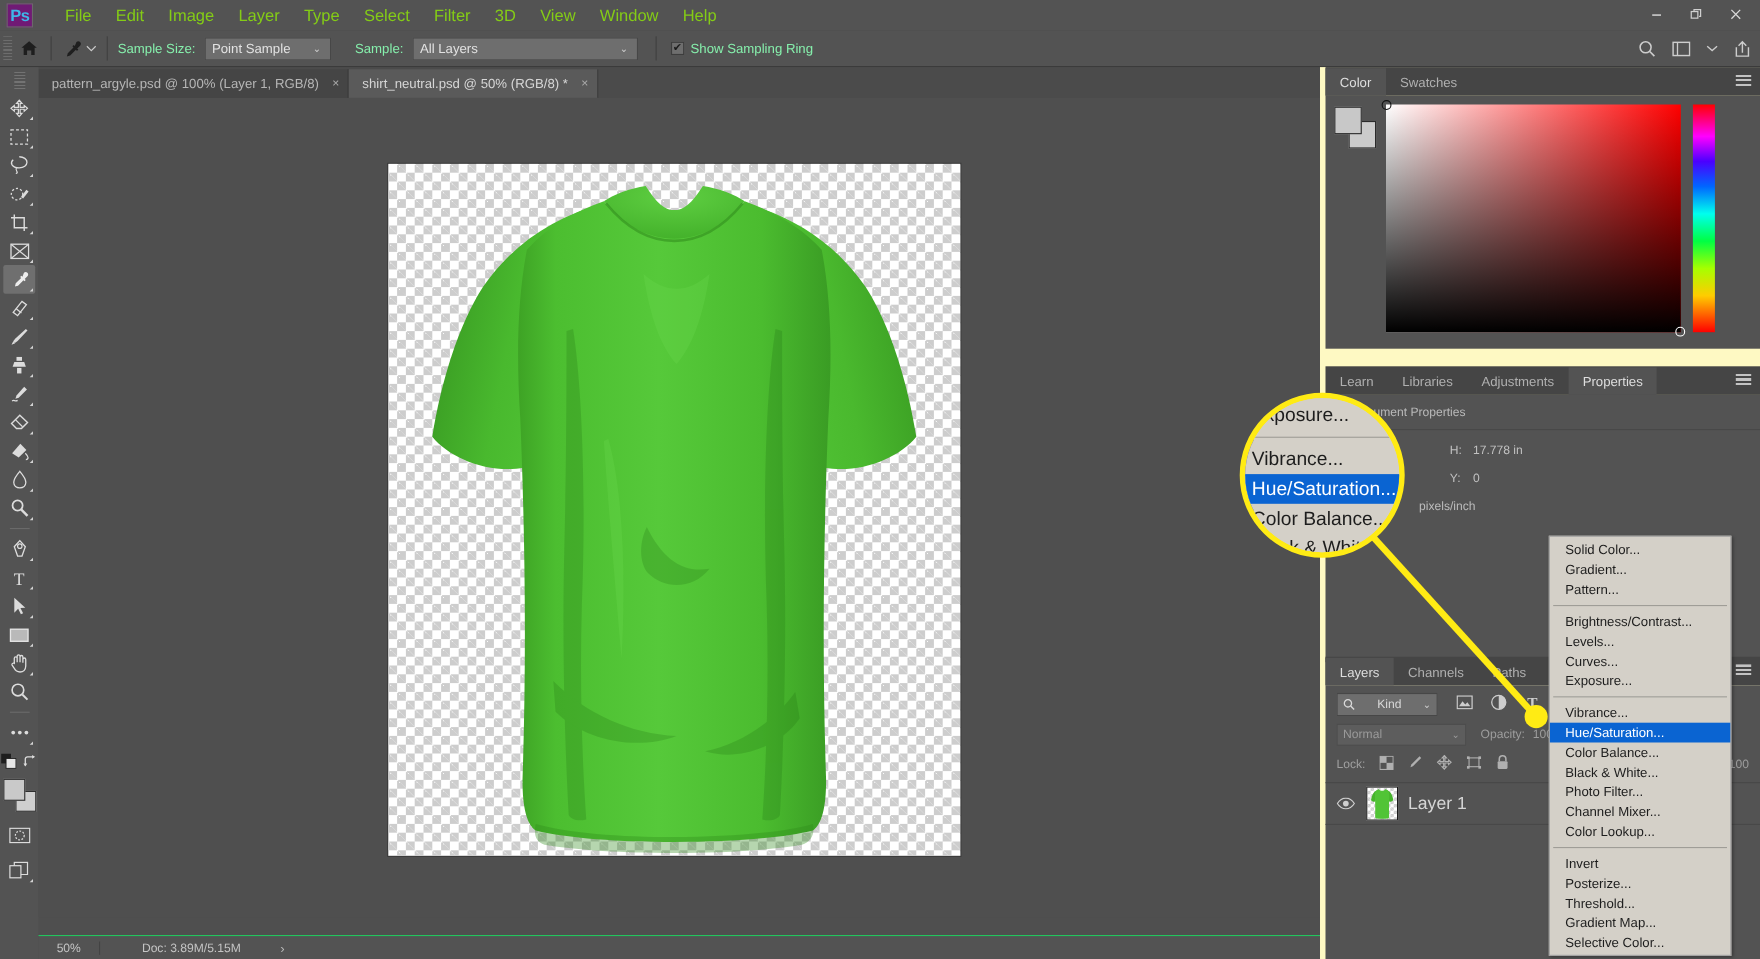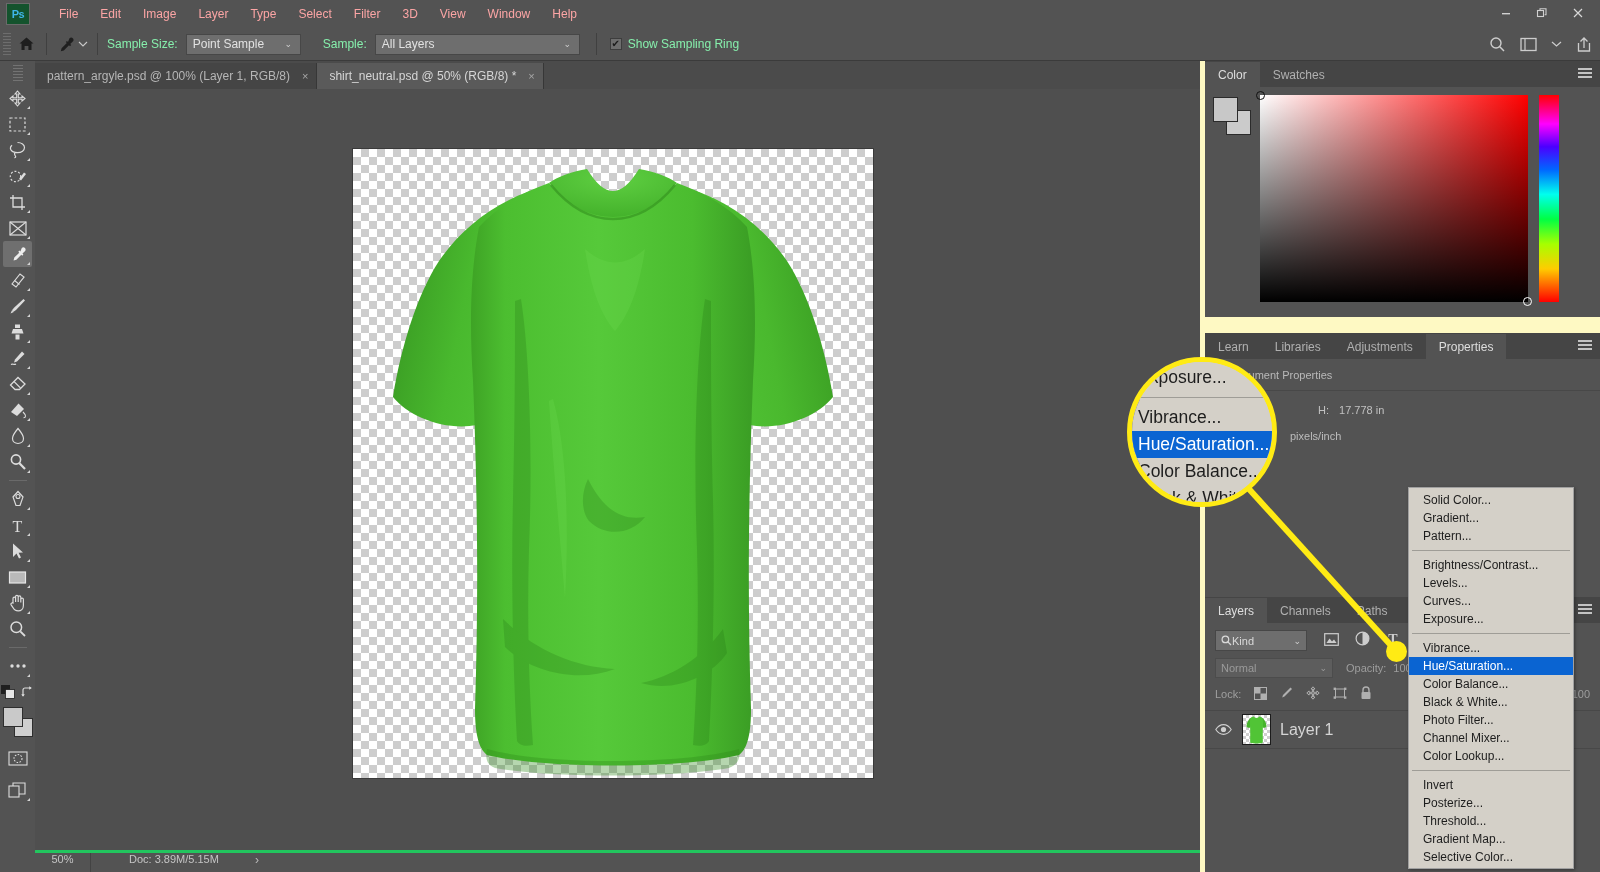--- a/index.html
+++ b/index.html
@@ -12,27 +12,27 @@
   }
   #app { position: relative; width: 1600px; height: 872px; background: #4f4f4f; }
 
   
   .titlebar {
     position: absolute; top: 0; left: 0; width: 1600px; height: 28px;
     background: #535353; display: flex; align-items: center;
   }
   .ps-logo {
     width: 24px; height: 22px; margin-left: 6px;
-    background: #14532d; border: 1px solid #6a6a6a;
+    background: #701a75; border: 1px solid #6a6a6a;
     display: flex; align-items: center; justify-content: center;
-    color: #3fb6e8; font-size: 11px; font-weight: bold; letter-spacing: -0.5px;
+    color: #3fb6e8; font-size: 15px; font-weight: bold; letter-spacing: -0.5px;
   }
   .menubar { display: flex; align-items: center; margin-left: 18px; }
   .menubar .mi {
-    color: #fca5a5; font-size: 12px; padding: 4px 11px; cursor: default;
+    color: #84cc16; font-size: 15px; padding: 4px 11px; cursor: default;
   }
   .wincontrols {
     position: absolute; right: 4px; top: 2px; display: flex;
   }
   .wincontrols .wb {
     width: 36px; height: 22px; display: flex; align-items: center; justify-content: center;
     color: #d0d0d0; font-size: 12px;
   }
 
   
@@ -115,22 +115,22 @@
     background-image:
       linear-gradient(45deg, #cdcdcd 25%, transparent 25%, transparent 75%, #cdcdcd 75%),
       linear-gradient(45deg, #cdcdcd 25%, transparent 25%, transparent 75%, #cdcdcd 75%);
     background-size: 16px 16px;
     background-position: 0 0, 8px 8px;
     box-shadow: 0 0 0 1px #3a3a3a;
   }
   .shirt { position: absolute; left: 0; top: 0; width: 520px; height: 629px; }
   .statusbar {
     position: absolute; left: 35px; bottom: 0; width: 1165px; height: 22px;
-    background: #535353; border-top: 3px solid #22c55e;
-    display: flex; color: #c4c4c4; font-size: 11px;
+    background: #535353; border-top: 1px solid #22c55e;
+    display: flex; align-items: center; color: #c4c4c4; font-size: 11px;
   }
   .sb-zoom { width: 56px; text-align: center; border-right: 1px solid #434343; }
   .sb-doc { margin-left: 38px; }
   .sb-arrow { margin-left: 36px; color: #b8b8b8; font-size: 12px; }
 
   
   .rightpanels {
     position: absolute; top: 61px; left: 1200px; width: 400px; height: 816px;
     background: #fef9c3;
   }
@@ -188,21 +188,21 @@
   .props-units { color: #bcbcbc; font-size: 11px; padding: 14px 0 0 85px; }
 
   
   #layerspanel { position: absolute; top: 536px; left: 5px; width: 395px; }
   .layers-body { background: #535353; height: 275px; }
   .lay-filter { display: flex; align-items: center; gap: 0px; padding: 7px 0 0 10px; }
   .kind-select {
     width: 92px; height: 21px; background: #6e6e6e; border: 1px solid #474747;
     display: flex; align-items: center; color: #d9d9d9; font-size: 11px; padding: 0 5px;
   }
-  .kind-select .lbl { flex: 1; margin-left: 0; }
+  .kind-select .lbl { flex: 1; margin-left: 20px; }
   .filter-icons { display: flex; align-items: center; gap: 16px; margin-left: 17px; color: #d0d0d0; }
   .lay-blend { display: flex; align-items: center; padding: 7px 0 0 10px; }
   .blend-select {
     width: 118px; height: 20px; background: #5d5d5d; border: 1px solid #4c4c4c;
     color: #9a9a9a; font-size: 11px; display: flex; align-items: center;
     justify-content: space-between; padding: 0 5px;
   }
   .opacity-group { display: flex; align-items: baseline; margin-left: 13px; color: #9d9d9d; font-size: 11px; }
   .opacity-val { color: #9d9d9d; margin-left: 7px; }
   .lay-lock { display: flex; align-items: center; padding: 8px 0 0 10px; color: #9f9f9f; font-size: 11px; gap: 13px; }
@@ -664,20 +664,24 @@
         <div class="pt">Adjustments</div>
         <div class="pt active">Properties</div>
         <div class="panel-menu"></div>
       </div>
       <div class="panel-body props-body">
         <div class="props-title">Document Properties</div>
         <div class="props-rule"></div>
         <div class="props-row">
           <span class="lab">H:</span>
           <span>17.778 in</span>
+        </div>
+        <div class="props-row">
+          <span class="lab">Y:</span>
+          <span>0</span>
         </div>
         <div class="props-units">pixels/inch</div>
       </div>
     </div>
 
     <div id="layerspanel">
       <div class="panel-tabs">
         <div class="pt active">Layers</div>
         <div class="pt">Channels</div>
         <div class="pt">Paths</div>

